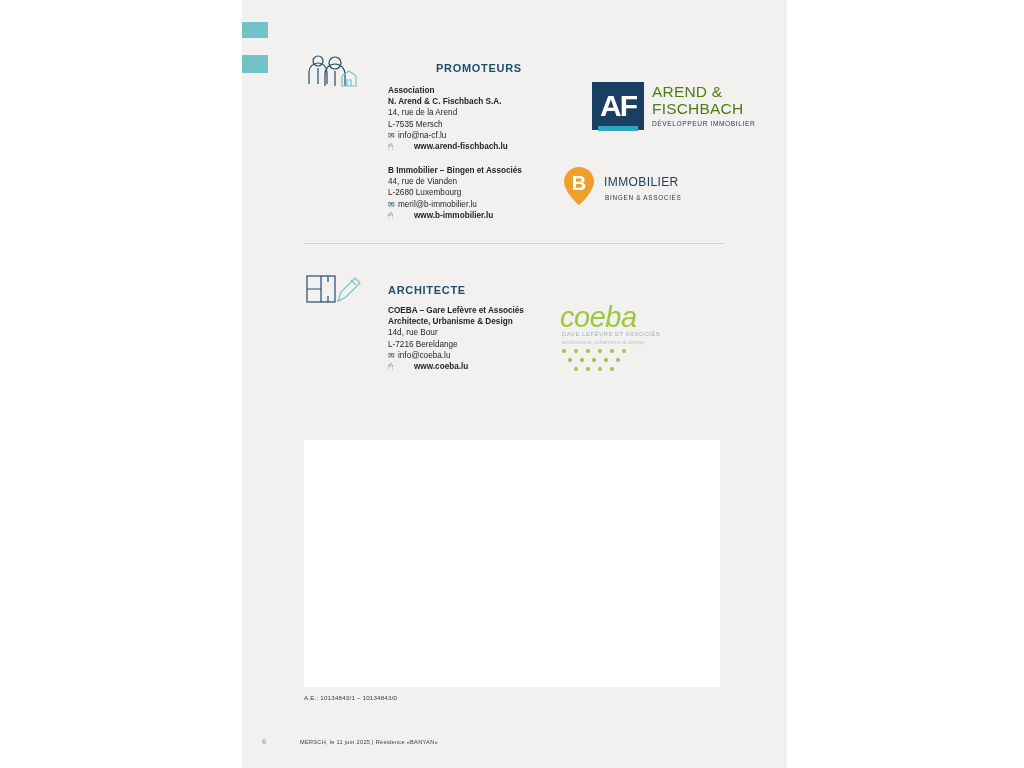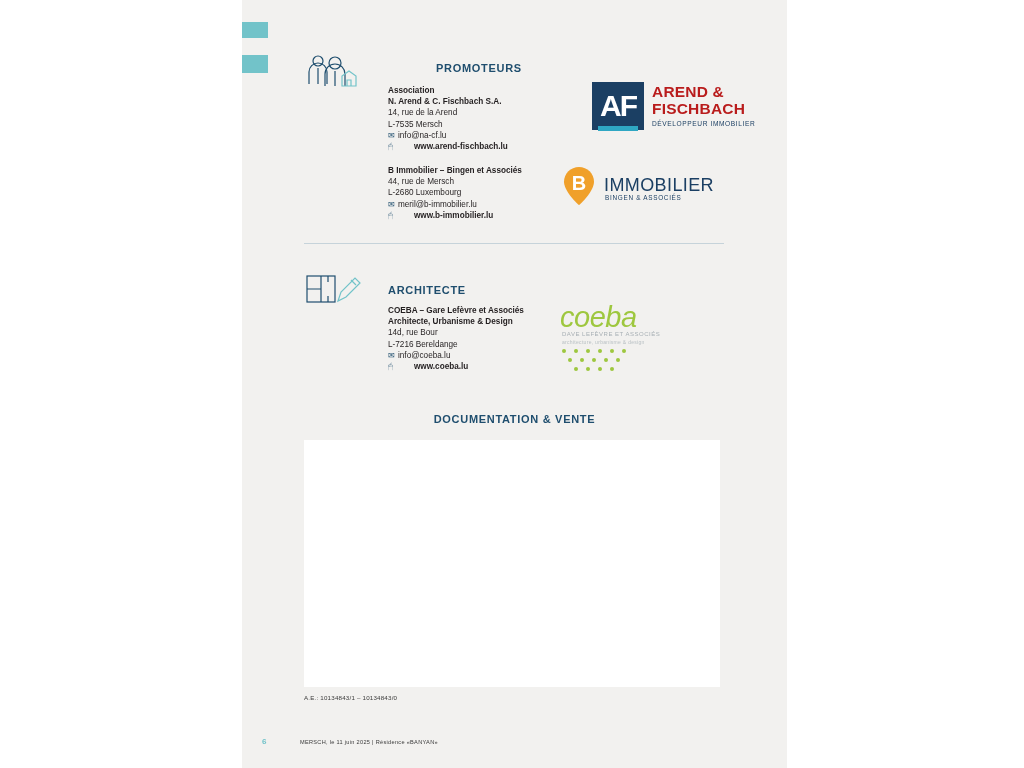--- a/index.html
+++ b/index.html
@@ -105,22 +105,22 @@
   .af-mark-bar {
     position: absolute;
     left: 6px; bottom: 6px;
     width: 40px; height: 5px;
     background: #2fa7c3;
   }
   .af-name {
     position: absolute;
     left: 60px; top: 1px;
     font-size: 15.5px;
-    font-weight: bold;
-    color: #b91c1c;
+    font-weight: normal;
+    color: #4d7c0f;
     line-height: 17px;
     letter-spacing: 0.2px;
   }
   .af-sub {
     position: absolute;
     left: 60px; top: 38px;
     font-size: 6.6px;
     letter-spacing: 0.6px;
     color: #1b3f63;
   }
@@ -128,21 +128,21 @@
   
   .logo-bi { left: 318px; top: 118px; width: 180px; height: 60px; }
   .bi-pin {
     position: absolute;
     left: 2px; top: 0;
     width: 34px; height: 40px;
   }
   .bi-name {
     position: absolute;
     left: 44px; top: 9px;
-    font-size: 18px;
+    font-size: 12px;
     color: #1b3f63;
     letter-spacing: 0.4px;
   }
   .bi-sub {
     position: absolute;
     left: 45px; top: 28px;
     font-size: 6.4px;
     letter-spacing: 0.7px;
     color: #1b3f63;
   }
@@ -282,21 +282,21 @@
       <div class="line">
         <span class="ico">✉</span><span>info@na-cf.lu</span>
       </div>
       <div class="line">
         <span class="ico">🖱</span><span class="link">www.arend-fischbach.lu</span>
       </div>
     </div>
 
     <div class="block" style="top:117px;">
       <div class="line bold">B Immobilier – Bingen et Associés</div>
-      <div class="line">44, rue de Mersch</div>
+      <div class="line">44, rue de Vianden</div>
       <div class="line">L-2680 Luxembourg</div>
       <div class="line">
         <span class="ico">✉</span><span>meril@b-immobilier.lu</span>
       </div>
       <div class="line">
         <span class="ico">🖱</span><span class="link">www.b-immobilier.lu</span>
       </div>
     </div>
 
     <div class="logo logo-af">
@@ -373,21 +373,20 @@
         <span style="left:56px; top:9px;"></span>
         <span style="left:14px; top:18px;"></span>
         <span style="left:26px; top:18px;"></span>
         <span style="left:38px; top:18px;"></span>
         <span style="left:50px; top:18px;"></span>
       </div>
     </div>
 
   </div>
 
-  <div class="doc-title">DOCUMENTATION &amp; VENTE</div>
   <div class="doc-box"></div>
   <div class="ae-code">A.E.: 10134843/1 – 10134843/0</div>
 
   <div class="footer">
     <div class="folio">6</div>
     <div class="footer-text">MERSCH, le 11 juin 2025  |  Résidence «BANYAN»</div>
   </div>
 
 </div>
 

